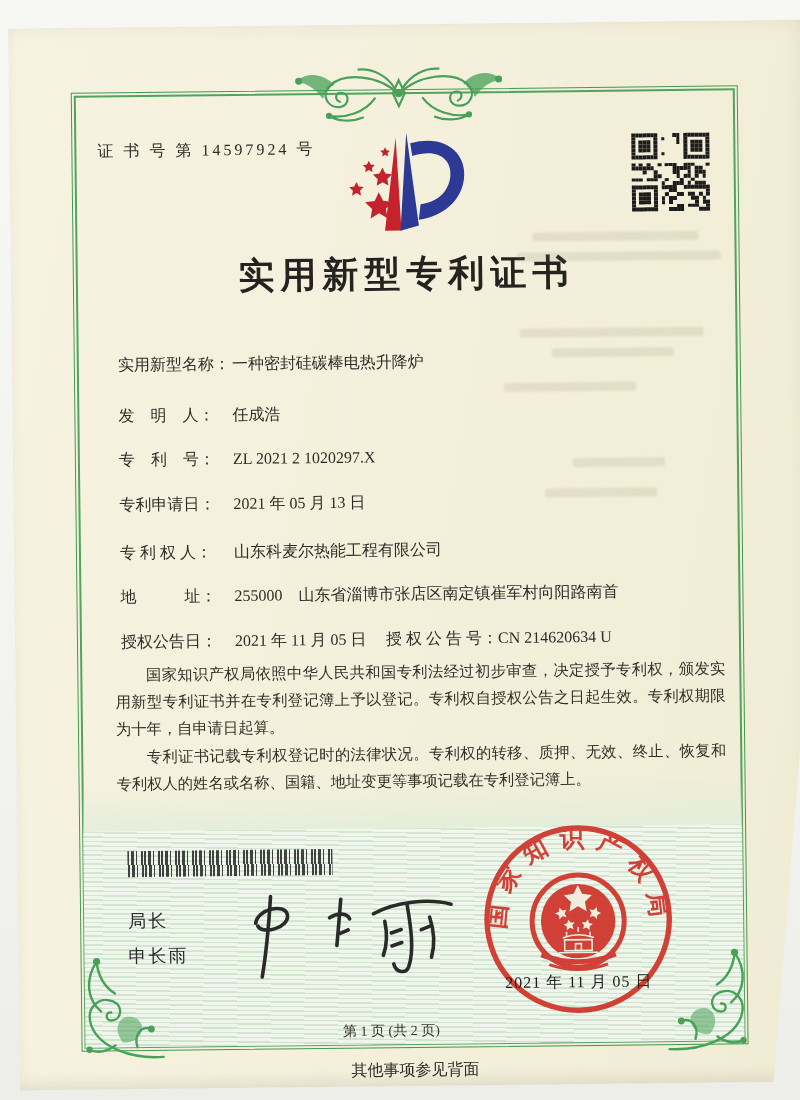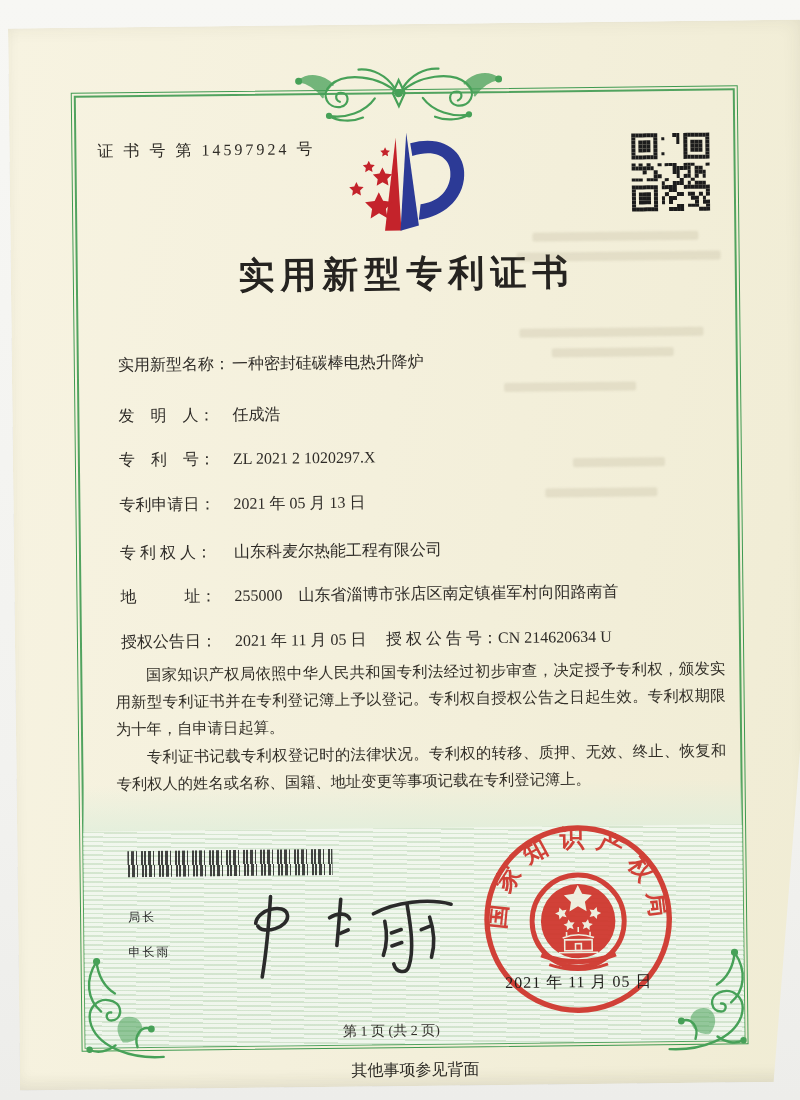--- a/index.html
+++ b/index.html
@@ -26,21 +26,21 @@
   
   .certno{position:absolute;left:88px;top:114px;font-size:16px;letter-spacing:3px;color:#2e2b26;}
   .title{position:absolute;left:62px;width:667px;top:226px;text-align:center;
          font-size:36px;font-weight:bold;letter-spacing:6px;color:#252320;}
   .row{position:absolute;left:106px;font-size:16px;color:#2f2c28;white-space:nowrap;}
   .row .lbl{display:inline-block;width:114px;}
   .pair2{position:absolute;left:265px;top:0;}
   .paras{position:absolute;left:100px;top:634px;width:610px;font-size:15.3px;
          line-height:27.2px;text-align:justify;color:#333029;}
   .paras p{margin:0;text-indent:2em;}
-  .sign-label{position:absolute;left:110px;font-size:12px;letter-spacing:2px;color:#2a2a2a;
+  .sign-label{position:absolute;left:110px;font-size:18px;letter-spacing:2px;color:#2a2a2a;
          font-family:"Liberation Sans","DejaVu Sans",sans-serif;}
   .seal-date{position:absolute;left:460px;width:200px;top:950px;text-align:center;
          font-size:16px;letter-spacing:1px;color:#1f1d1a;z-index:6;}
   .page-note{position:absolute;left:92px;width:560px;top:998px;text-align:center;
          font-size:14px;color:#33312c;}
   .back-note{position:absolute;left:62px;width:667px;top:1036px;text-align:center;
          font-size:16px;color:#2e2c27;}
   
   .logo{position:absolute;left:324px;top:98px;width:146px;height:124px;}
   .qr{position:absolute;left:622px;top:112px;width:78px;height:78px;}

